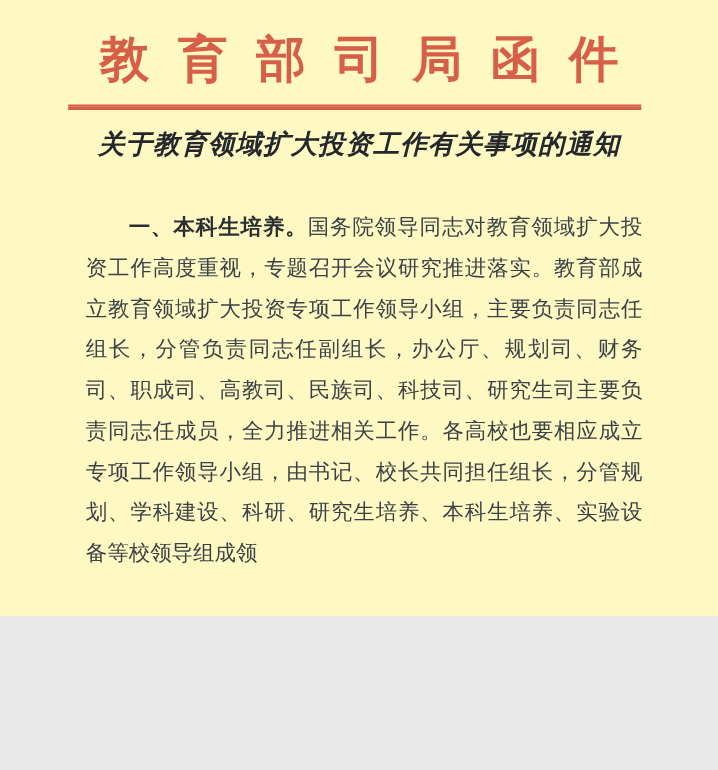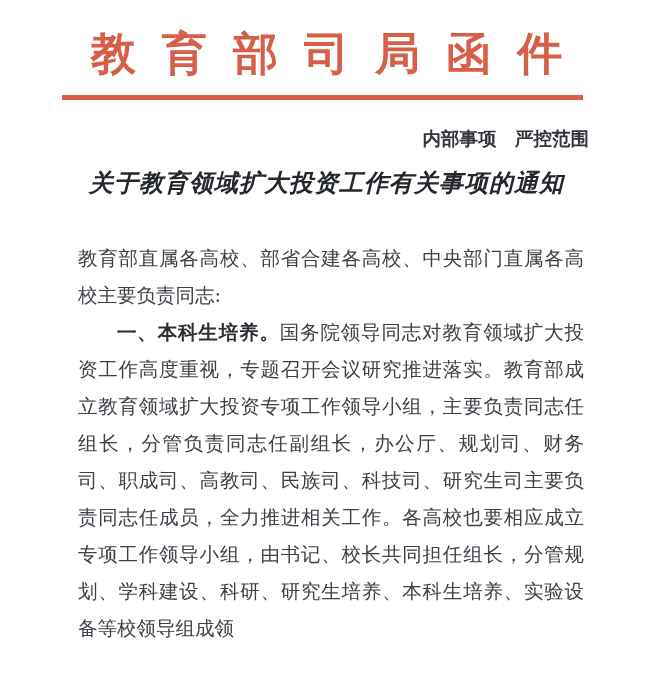--- a/index.html
+++ b/index.html
@@ -3,23 +3,23 @@
 <meta charset="utf-8">
 <style>
   * { margin: 0; padding: 0; box-sizing: border-box; }
   html, body {
     background: #e9e9e9;
     font-family: "DejaVu Serif", "Liberation Serif", serif;
   }
   .page {
     position: relative;
     width: 653px;
-    height: 700px;
+    height: 560px;
     margin: 0 auto;
-    background: #ffffff;
+    background: #fef9c3;
     overflow: hidden;
     color: #3c4147;
   }
   
   .letterhead {
     margin-top: 27px;
     text-align: center;
     font-size: 45px;
     line-height: 53px;
     font-weight: bold;
@@ -81,26 +81,24 @@
 </style>
 </head>
 <body>
 
 <div class="page">
 
   <h1 class="letterhead"><span class="spread">教育部司局函件</span></h1>
 
   <div class="double-rule"></div>
 
-  <div class="classification">内部事项　严控范围</div>
 
   <h2 class="doc-title">关于教育领域扩大投资工作有关事项的通知</h2>
 
   <div class="body">
 
-    <p>教育部直属各高校、部省合建各高校、中央部门直属各高校主要负责同志:</p>
 
 
     <p class="indent"><span class="section-lead">一、本科生培养。</span><span>国务院领导同志对教育领域扩大投资工作高度重视，专题召开会议研究推进落实。教育部成立教育领域扩大投资专项工作领导小组，主要负责同志任组长，分管负责同志任副组长，办公厅、规划司、财务司、职成司、高教司、民族司、科技司、研究生司主要负责同志任成员，全力推进相关工作。各高校也要相应成立专项工作领导小组，由书记、校长共同担任组长，分管规划、学科建设、科研、研究生培养、本科生培养、实验设备等校领导组成领</span></p>
 
   </div>
 
 </div>
 
 </body></html>

